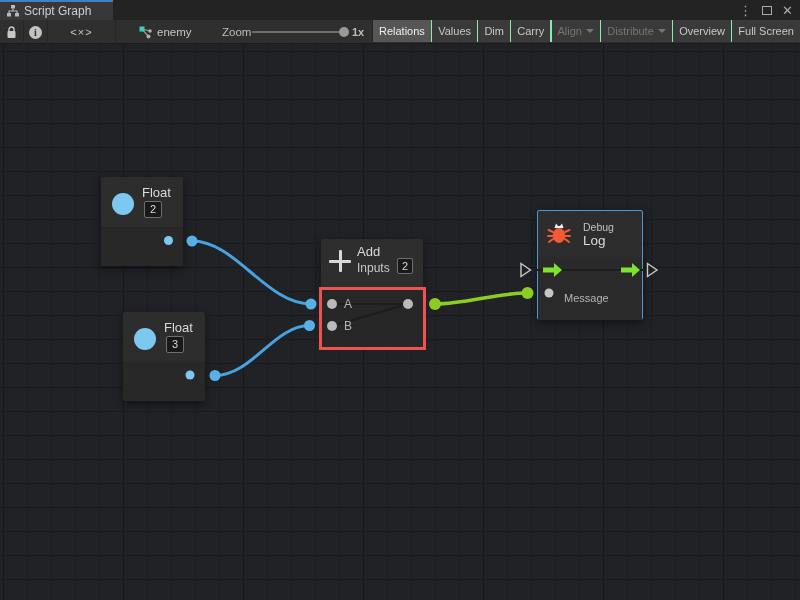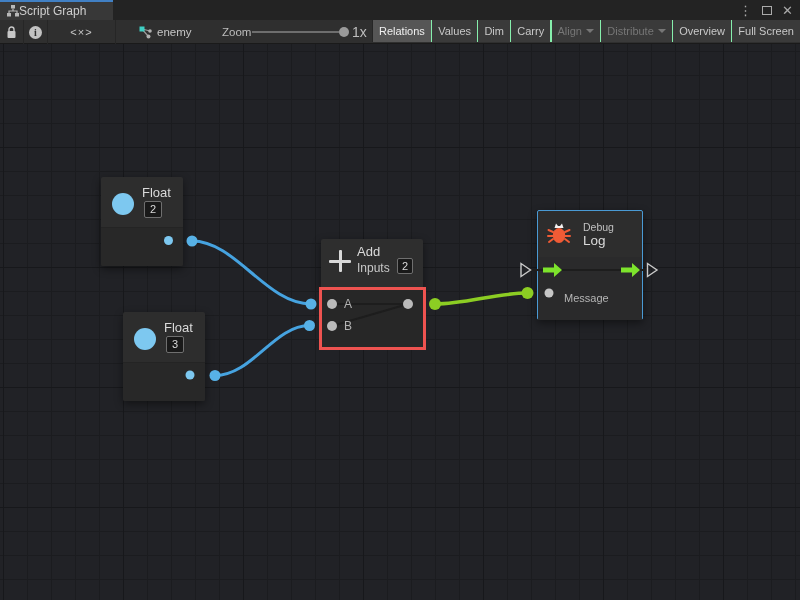--- a/index.html
+++ b/index.html
@@ -5,21 +5,21 @@
   * { margin:0; padding:0; box-sizing:border-box; }
   html,body { width:800px; height:600px; background:#111; overflow:hidden;
     font-family:"Liberation Sans", sans-serif; }
   .screen { position:relative; width:800px; height:600px; background:#212226; }
 
   
   .tabbar { position:absolute; left:0; top:0; width:800px; height:20px;
     background:#232323; }
   .tab { position:absolute; left:0; top:0; width:113px; height:20px;
     background:#383838; border-top:2px solid #4180c4;
-    display:flex; align-items:center; padding-left:7px; }
+    display:flex; align-items:center; padding-left:7px; gap:5px; }
   .tab-label { font-size:12px; color:#cfcfcf; white-space:nowrap; }
   .win-controls { position:absolute; right:4px; top:0; height:20px;
     display:flex; align-items:center; gap:4px; color:#ababab; }
   .win-btn { width:17px; height:18px; display:flex; align-items:center;
     justify-content:center; font-size:13px; cursor:default; }
   .maximize-box { width:10px; height:9px; border:1.5px solid #ababab; }
 
   
   .toolbar { position:absolute; left:0; top:20px; width:800px; height:24px;
     background:#2f2f2f; border-bottom:1px solid #1a1a1a; }
@@ -34,21 +34,21 @@
   .breadcrumb { position:absolute; left:139px; top:0; height:24px; display:flex;
     align-items:center; gap:5px; }
   .breadcrumb-label { font-size:11.5px; color:#c6c6c6; }
   .zoom-label { position:absolute; left:222px; top:0; height:24px; line-height:24px;
     font-size:11.5px; color:#bdbdbd;text-align:center; }
   .zoom-track { position:absolute; left:252px; top:11px; width:87px; height:2px;
     background:#6e6e6e; }
   .zoom-handle { position:absolute; left:339px; top:7px; width:10px; height:10px;
     border-radius:50%; background:#9a9a9a; }
   .zoom-value { position:absolute; left:352px; top:0; height:24px; line-height:24px;
-    font-size:14px; color:#bdbdbd; }
+    font-size:11px; color:#bdbdbd;font-weight:bold; }
   .tool-buttons { position:absolute; left:372px; right:0; top:0; bottom:1px;
     display:flex; justify-content:space-between; background:#86efac; gap:1px;
     border-left:1px solid #262626; }
   .tbtn { background:#3a3a3a; color:#c8c8c8; font-size:11px; padding:0 6px;
     display:flex; align-items:center; gap:4px; white-space:nowrap; }
   .tbtn.active { background:#565656; color:#f0f0f0; }
   .tbtn.disabled { color:#767676; }
   .dd-arrow { width:0; height:0; border-left:4px solid transparent;
     border-right:4px solid transparent; border-top:4px solid #767676; }
 

